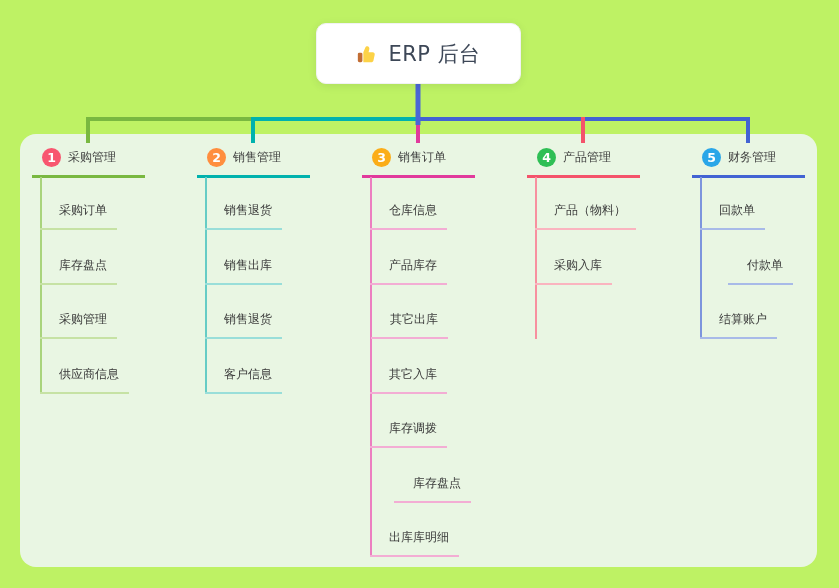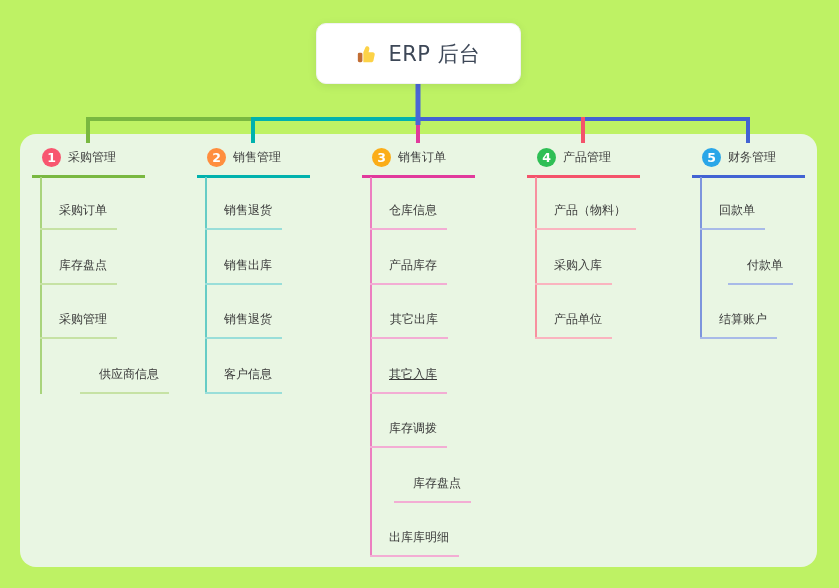--- a/index.html
+++ b/index.html
@@ -67,50 +67,49 @@
     <span class="root-label">ERP 后台</span>
   </div>
 <div class="branch-title" style="left: 32px; top: 146px; border-bottom: 3px solid rgb(121, 184, 64);">
       <span class="badge" style="background: rgb(248, 86, 111);">1</span>
       <span class="branch-label">采购管理</span>
     </div>
     <div class="spine" style="left: 40px; top: 177px; height: 217px; background: rgb(169, 212, 124);"></div>
     <div class="child-node" style="left: 40px; top: 201px; border-bottom: 2px solid rgb(198, 226, 164);">采购订单</div>
     <div class="child-node" style="left: 40px; top: 256px; border-bottom: 2px solid rgb(198, 226, 164);">库存盘点</div>
     <div class="child-node" style="left: 40px; top: 310px; border-bottom: 2px solid rgb(198, 226, 164);">采购管理</div>
-    <div class="child-node" style="left: 40px; top: 365px; border-bottom: 2px solid rgb(198, 226, 164); margin-left: 40px;">供应商信息</div>
+    <div class="child-node" style="left: 40px; top: 365px; border-bottom: 2px solid rgb(198, 226, 164);">供应商信息</div>
     <div class="branch-title" style="left: 197px; top: 146px; border-bottom: 3px solid rgb(0, 178, 173);">
       <span class="badge" style="background: rgb(255, 142, 62);">2</span>
       <span class="branch-label">销售管理</span>
     </div>
     <div class="spine" style="left: 205px; top: 177px; height: 217px; background: rgb(102, 204, 197);"></div>
     <div class="child-node" style="left: 205px; top: 201px; border-bottom: 2px solid rgb(153, 222, 217);">销售退货</div>
     <div class="child-node" style="left: 205px; top: 310px; border-bottom: 2px solid rgb(153, 222, 217);">销售退货</div>
     <div class="child-node" style="left: 205px; top: 256px; border-bottom: 2px solid rgb(153, 222, 217);">销售出库</div>
     <div class="child-node" style="left: 205px; top: 365px; border-bottom: 2px solid rgb(153, 222, 217);">客户信息</div>
     <div class="branch-title" style="left: 362px; top: 146px; border-bottom: 3px solid rgb(225, 58, 156);">
       <span class="badge" style="background: rgb(251, 173, 24);">3</span>
       <span class="branch-label">销售订单</span>
     </div>
     <div class="spine" style="left: 370px; top: 177px; height: 380px; background: rgb(236, 127, 192);"></div>
     <div class="child-node" style="left: 370px; top: 201px; border-bottom: 2px solid rgb(243, 173, 212);">仓库信息</div>
     <div class="child-node" style="left: 370px; top: 256px; border-bottom: 2px solid rgb(243, 173, 212);">产品库存</div>
     <div class="child-node" style="left: 371px; top: 310px; border-bottom: 2px solid rgb(243, 173, 212);">其它出库</div>
-    <div class="child-node" style="left: 370px; top: 365px; border-bottom: 2px solid rgb(243, 173, 212); text-decoration: underline;">其它入库</div>
+    <div class="child-node" style="left: 370px; top: 365px; border-bottom: 2px solid rgb(243, 173, 212);">其它入库</div>
     <div class="child-node" style="left: 370px; top: 419px; border-bottom: 2px solid rgb(243, 173, 212);">库存调拨</div>
     <div class="child-node" style="left: 370px; top: 474px; border-bottom: 2px solid rgb(243, 173, 212); margin-left: 24px;">库存盘点</div>
     <div class="child-node" style="left: 370px; top: 528px; border-bottom: 2px solid rgb(243, 173, 212);">出库库明细</div>
     <div class="branch-title" style="left: 527px; top: 146px; border-bottom: 3px solid rgb(244, 83, 107);">
       <span class="badge" style="background: rgb(47, 191, 85);">4</span>
       <span class="branch-label">产品管理</span>
     </div>
     <div class="spine" style="left: 535px; top: 177px; height: 162px; background: rgb(247, 144, 159);"></div>
     <div class="child-node" style="left: 535px; top: 201px; border-bottom: 2px solid rgb(250, 180, 191);">产品（物料）</div>
     <div class="child-node" style="left: 535px; top: 256px; border-bottom: 2px solid rgb(250, 180, 191);">采购入库</div>
-    <div class="child-node" style="left: 535px; top: 310px; border-bottom: 2px solid rgb(250, 180, 191);">产品单位</div>
     <div class="branch-title" style="left: 692px; top: 146px; border-bottom: 3px solid rgb(66, 99, 211);">
       <span class="badge" style="background: rgb(42, 166, 232);">5</span>
       <span class="branch-label">财务管理</span>
     </div>
     <div class="spine" style="left: 700px; top: 177px; height: 162px; background: rgb(125, 149, 221);"></div>
     <div class="child-node" style="left: 700px; top: 201px; border-bottom: 2px solid rgb(168, 186, 232);">回款单</div>
     <div class="child-node" style="left: 728px; top: 256px; border-bottom: 2px solid rgb(168, 186, 232);">付款单</div>
     <div class="child-node" style="left: 700px; top: 310px; border-bottom: 2px solid rgb(168, 186, 232);">结算账户</div>
   </div>
 

